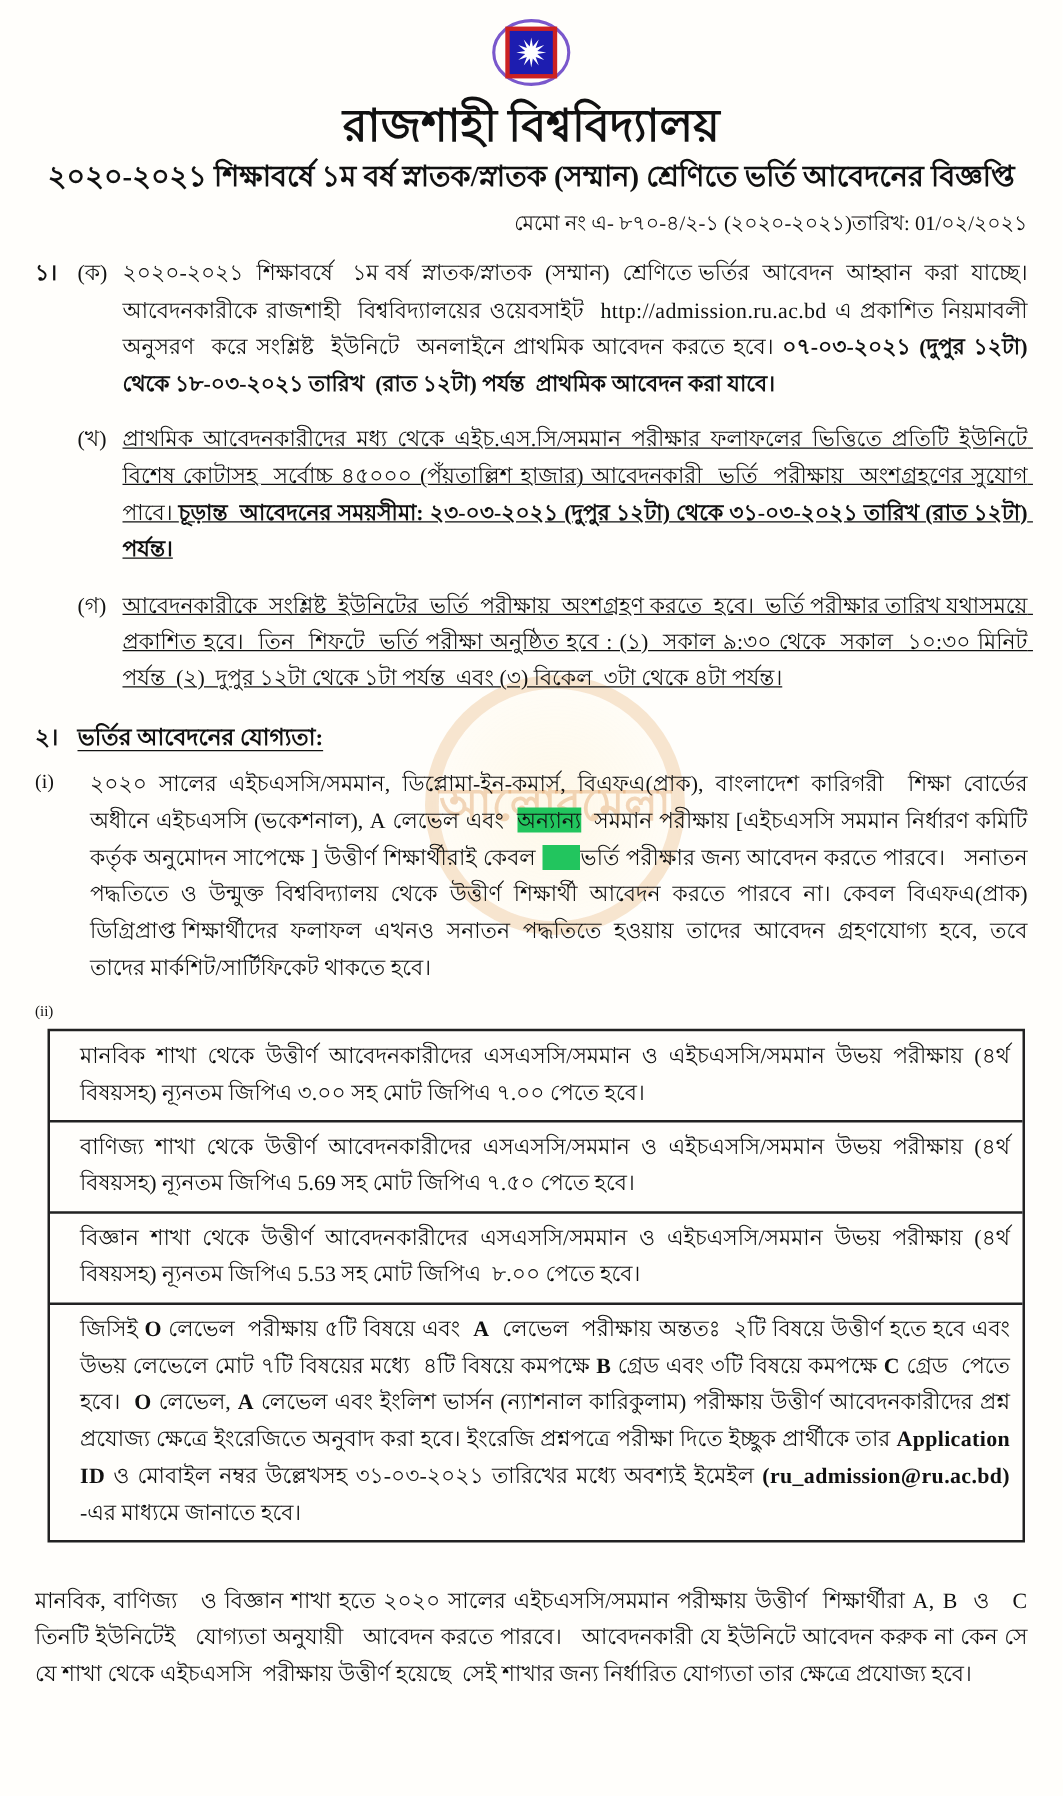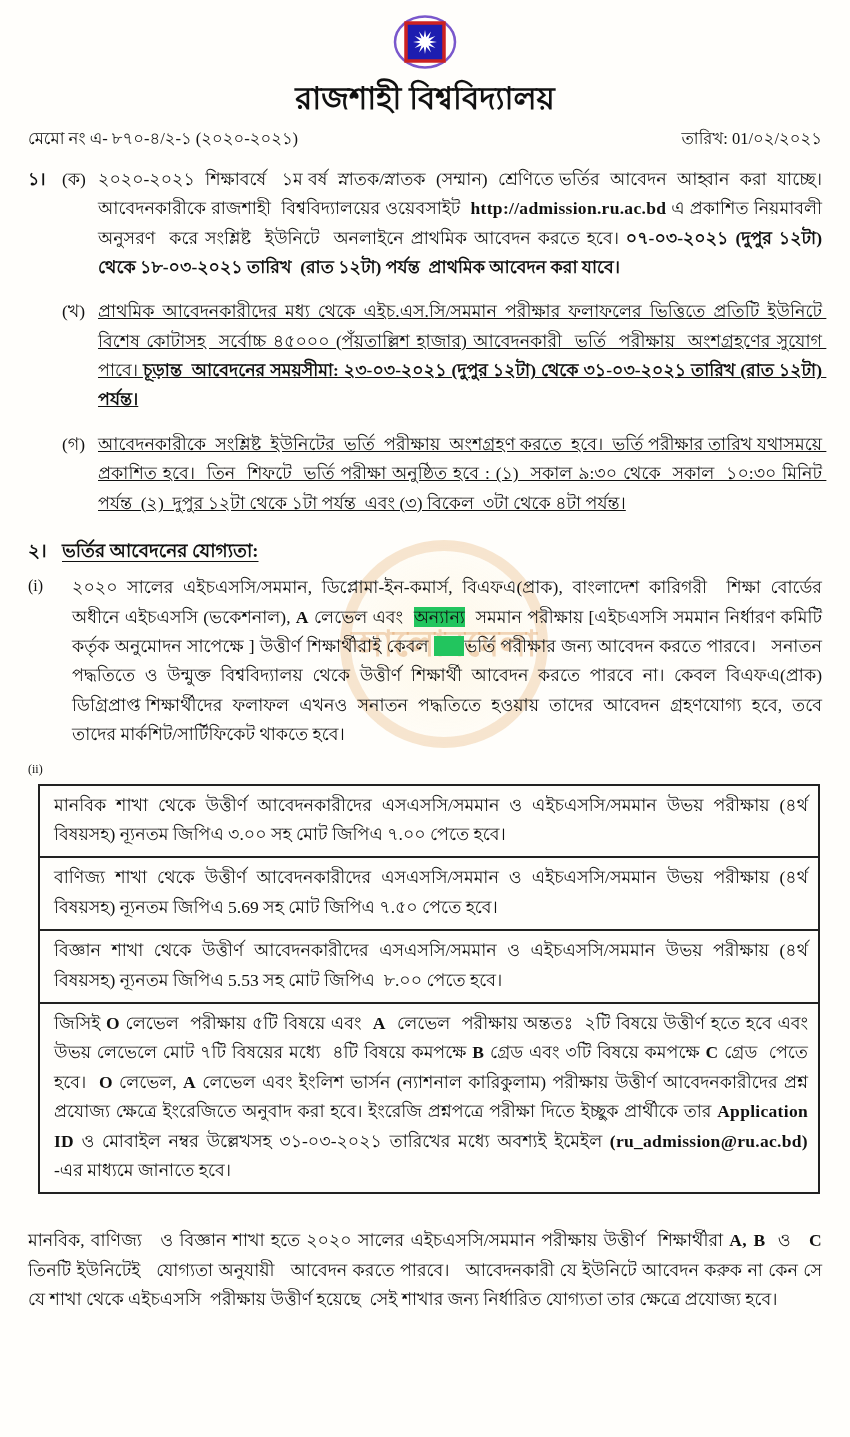--- a/index.html
+++ b/index.html
@@ -26,27 +26,27 @@
     background:radial-gradient(circle, rgba(250,220,150,.18) 0%, rgba(250,220,150,.05) 70%);
   }
   .watermark span{
     font-size:36px;font-weight:bold;
     color:rgba(216,140,70,.34);
     white-space:nowrap;
   }
 
   .logo-wrap{text-align:center;}
   .title{
-    text-align:center;font-weight:bold;font-size:31px;line-height:1.15;margin-top:2px;
+    text-align:center;font-weight:bold;font-size:36px;line-height:1.15;margin-top:2px;
   }
   .subtitle{
     text-align:center;font-weight:bold;font-size:23px;line-height:1.3;margin-top:4px;
   }
   .memo-row{
-    display:flex;justify-content:space-between;
+    display:flex;justify-content:flex-end;
     font-size:16.5px;margin-top:8px;
   }
 
   .para{ text-align:justify; white-space:pre-wrap; }
 
   .num-item{display:flex;margin-top:12px;}
   .num-item .num{flex:0 0 34px;font-weight:bold;}
   .num-item .sub-label{flex:0 0 36px;}
   .num-item .body{flex:1;}
   .sub-item{display:flex;margin-top:15px;}
@@ -62,32 +62,32 @@
   .clause .clause-label{flex:0 0 44px;font-size:16px;}
   .clause .body{flex:1;}
   .clause-extra{margin:12px 0 0 44px;}
   .clause2-label{margin-top:10px;font-size:12px;}
 
   .req-table{
     margin:4px 2px 0 10px;
     border:2px solid #222;
   }
   .req-row{
-    padding:5px 10px 7px 14px;
+    padding:5px 10px 7px 24px;
     text-align:justify;white-space:pre-wrap;
     border-top:2px solid #222;
   }
   .req-row:first-child{border-top:none;}
 
   .blk{margin-top:32px;}
 
   
   .seg-normal{}
   .seg-bold{font-weight:bold;}
-  .seg-latin{font-family:"Liberation Serif","DejaVu Serif",serif;letter-spacing:.3px;font-weight:bold;}
+  .seg-latin{font-family:"Liberation Serif","DejaVu Serif",serif;letter-spacing:.3px;}
   .seg-latin-bold{font-weight:bold;letter-spacing:.3px;}
   .seg-highlight{background:#22c55e;}
 </style>
 </head>
 <body>
 
 <div class="page">
 
   <div class="watermark">
     <span>আলোরমেলা</span>
@@ -97,20 +97,21 @@
 
     <div class="logo-wrap">
       <svg width="66" height="56" viewBox="-33 -28 66 56">
         <ellipse cx="0" cy="0" rx="30" ry="25.5" fill="none" stroke="#7a58cc" stroke-width="2.5"></ellipse>
         <rect x="-19" y="-19" width="38" height="38" fill="#1d1db0" stroke="#cc2222" stroke-width="3.5"></rect>
         <polygon fill="#ffffff" points="12,0 4.83,1.29 10.39,6 3.54,3.54 6,10.39 1.29,4.83 0,12 -1.29,4.83 -6,10.39 -3.54,3.54 -10.39,6 -4.83,1.29 -12,0 -4.83,-1.29 -10.39,-6 -3.54,-3.54 -6,-10.39 -1.29,-4.83 0,-12 1.29,-4.83 6,-10.39 3.54,-3.54 10.39,-6 4.83,-1.29"></polygon>
       </svg>
     </div>
 
     <div class="title">রাজশাহী  বিশ্ববিদ্যালয়</div>
+    <div class="subtitle">২০২০-২০২১ শিক্ষাবর্ষে  ১ম বর্ষ স্নাতক/স্নাতক (সম্মান) শ্রেণিতে ভর্তি  আবেদনের বিজ্ঞপ্তি</div>
 
     <div class="memo-row">
       <span>মেমো নং এ- ৮৭০-৪/২-১ (২০২০-২০২১)</span>
       <span>তারিখ: 01/০২/২০২১</span>
     </div>
 
     <div class="num-item">
       <span class="num">১।</span>
       <span class="sub-label">(ক)</span>
       <div class="body para"><span class="seg-normal">২০২০-২০২১  শিক্ষাবর্ষে   ১ম বর্ষ  স্নাতক/স্নাতক  (সম্মান)  শ্রেণিতে ভর্তির  আবেদন  আহ্বান  করা  যাচ্ছে। আবেদনকারীকে রাজশাহী  বিশ্ববিদ্যালয়ের ওয়েবসাইট  </span><span class="seg-latin">http://admission.ru.ac.bd</span><span class="seg-normal"> এ প্রকাশিত নিয়মাবলী অনুসরণ  করে সংশ্লিষ্ট  ইউনিটে  অনলাইনে প্রাথমিক আবেদন করতে হবে। </span><span class="seg-bold">০৭-০৩-২০২১ (দুপুর ১২টা) থেকে ১৮-০৩-২০২১ তারিখ  (রাত ১২টা) পর্যন্ত  প্রাথমিক আবেদন করা যাবে।</span></div>

